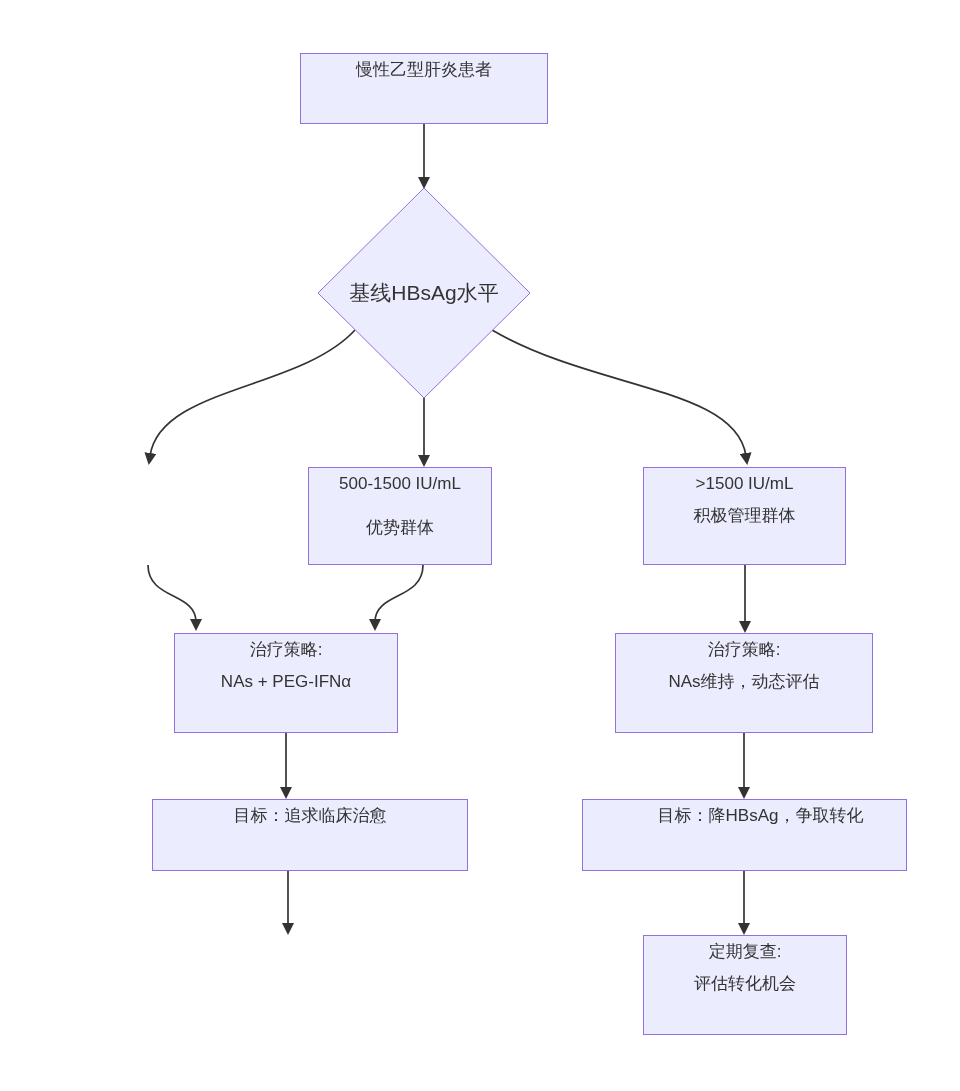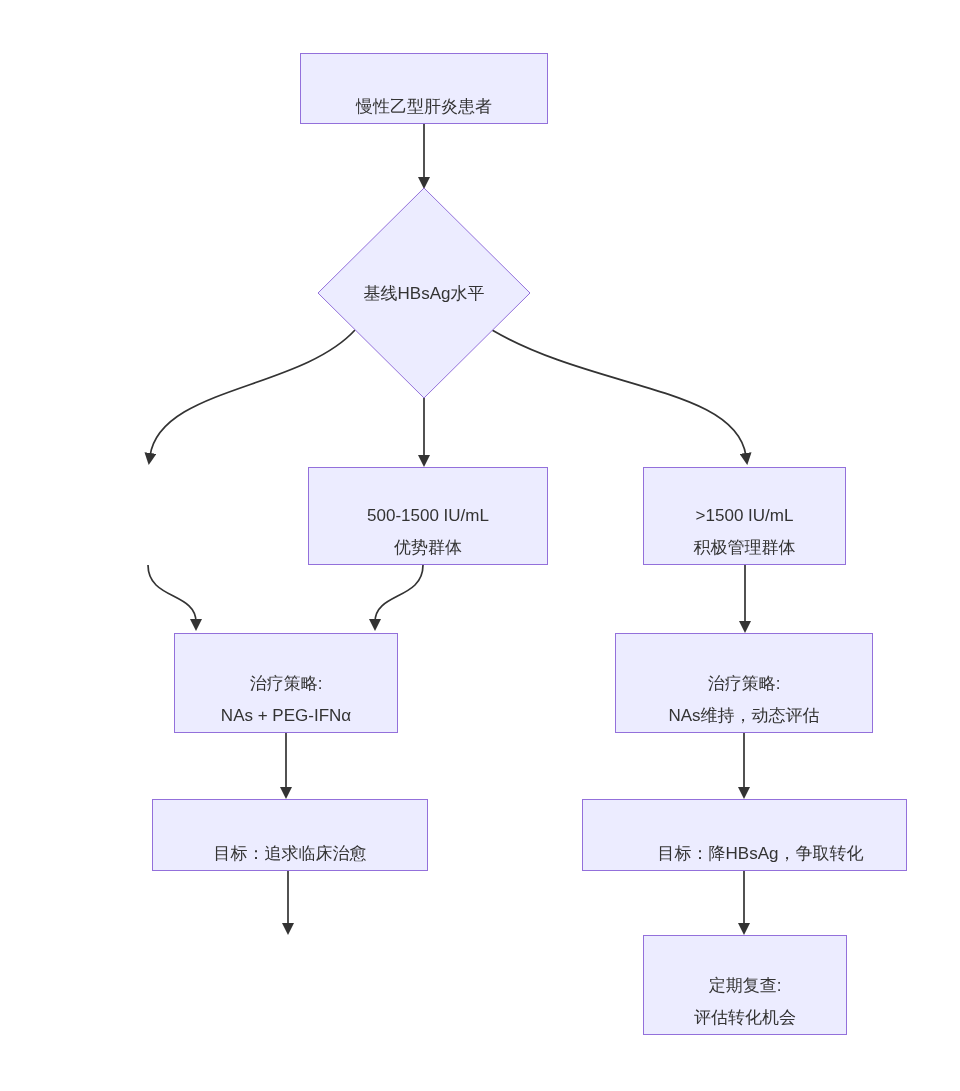--- a/index.html
+++ b/index.html
@@ -25,48 +25,48 @@
     position: absolute;
     box-sizing: border-box;
     background: #ECECFF;
     border: 1px solid #9370DB;
     color: #333333;
     font-size: 17px;
     line-height: 32px;
     display: flex;
     flex-direction: column;
     align-items: center;
-    justify-content: flex-end;
+    justify-content: flex-start;
     text-align: center;
   }
   .node span {
     display: block;
     white-space: nowrap;
   }
   .diamond-label {
     position: absolute;
     left: 318px;
     top: 188px;
     width: 212px;
     height: 210px;
     display: flex;
     align-items: center;
     justify-content: center;
     color: #333333;
-    font-size: 17px;
+    font-size: 21px;
     text-align: center;
   }
   
   .n-start         { left: 300px; top: 53px;  width: 248px; height: 71px;  }
   .n-group-low     { left: 54px;  top: 467px; width: 189px; height: 98px;  }
-  .n-group-mid     { left: 308px; top: 467px; width: 240px; height: 98px;  }
+  .n-group-mid     { left: 308px; top: 467px; width: 184px; height: 98px; gap: 12px;  }
   .n-group-high    { left: 643px; top: 467px; width: 203px; height: 98px;  }
   .n-strategy-combo{ left: 174px; top: 633px; width: 224px; height: 100px; }
   .n-strategy-na   { left: 615px; top: 633px; width: 258px; height: 100px; }
-  .n-goal-cure     { left: 152px; top: 799px; width: 276px; height: 72px;  }
+  .n-goal-cure     { left: 152px; top: 799px; width: 316px; height: 72px;  }
   .n-goal-reduce   { left: 582px; top: 799px; width: 325px; height: 72px; padding-left: 32px;  }
   .n-post-cure     { left: 153px; top: 935px; width: 275px; height: 100px; }
   .n-review        { left: 643px; top: 935px; width: 204px; height: 100px; }
 </style>
 </head>
 <body>
 
 <div class="canvas">
 
   <svg class="edges" width="960" height="1091" viewBox="0 0 960 1091">

